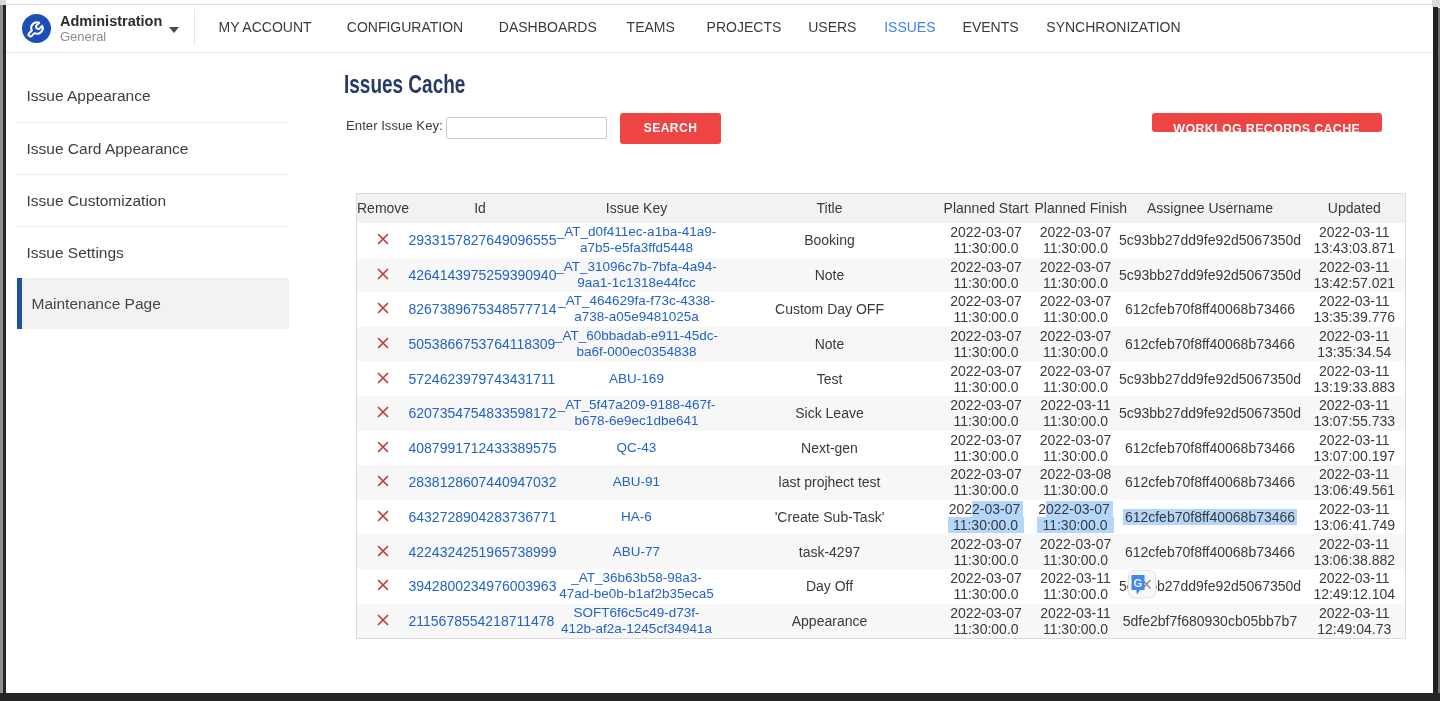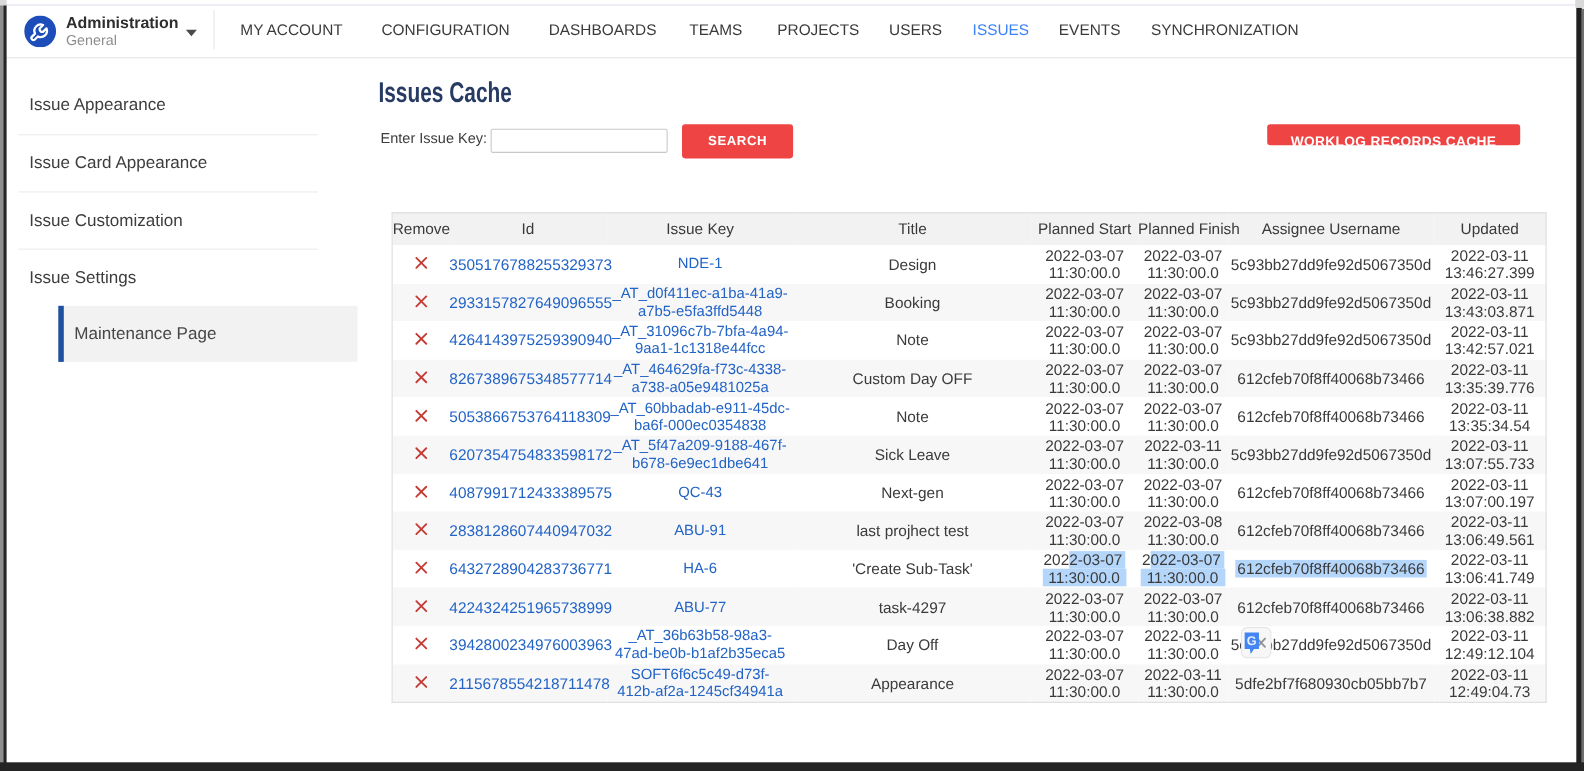--- a/index.html
+++ b/index.html
@@ -56,21 +56,21 @@
 <span class="nav" style="left:706.6px;">PROJECTS</span>
 <span class="nav" style="left:808.2px;">USERS</span>
 <span class="nav on" style="left:884.2px;">ISSUES</span>
 <span class="nav" style="left:962.6px;">EVENTS</span>
 <span class="nav" style="left:1046.3px;">SYNCHRONIZATION</span>
 
 <div class="side" style="top:69.5px;">Issue Appearance</div>
 <div class="side bt" style="top:121.5px;">Issue Card Appearance</div>
 <div class="side bt" style="top:173.5px;">Issue Customization</div>
 <div class="side bt" style="top:225.5px;">Issue Settings</div>
-<div class="side sel" style="top:277.5px;height:51.5px;line-height:51.5px;margin-left:36px;">Maintenance Page</div>
+<div class="side sel" style="top:277.5px;height:51.5px;line-height:51.5px;">Maintenance Page</div>
 
 <div id="h1">Issues Cache</div>
 <div id="lbl">Enter Issue Key:</div>
 <div id="inp"></div>
 <div class="btn" id="bsearch">SEARCH</div>
 <div class="btn" id="bwork">WORKLOG RECORDS CACHE</div>
 
 <table id="tbl">
 <colgroup>
       <col style="width:52px">
@@ -92,32 +92,20 @@
         <th>Planned Finish</th>
         <th>Assignee Username</th>
         <th>Updated</th>
       </tr>
     </thead>
 <tbody id="tb">
 <tr>
         <td><svg class="xx" viewBox="0 0 12 12">
             <path d="M1.5 1.5 L10.5 10.5 M10.5 1.5 L1.5 10.5" stroke="#c63a34" stroke-width="1.7" stroke-linecap="round" fill="none"></path>
           </svg></td>
-        <td><a class="lk">3505176788255329373</a></td>
-        <td><a class="lk">NDE-1</a></td>
-        <td>Design</td>
-        <td>2022-03-07<br>11:30:00.0</td>
-        <td>2022-03-07<br>11:30:00.0</td>
-        <td>5c93bb27dd9fe92d5067350d</td>
-        <td>2022-03-11<br>13:46:27.399</td>
-      </tr>
-<tr>
-        <td><svg class="xx" viewBox="0 0 12 12">
-            <path d="M1.5 1.5 L10.5 10.5 M10.5 1.5 L1.5 10.5" stroke="#c63a34" stroke-width="1.7" stroke-linecap="round" fill="none"></path>
-          </svg></td>
         <td><a class="lk">2933157827649096555</a></td>
         <td><a class="lk">_AT_d0f411ec-a1ba-41a9-<br>a7b5-e5fa3ffd5448</a></td>
         <td>Booking</td>
         <td>2022-03-07<br>11:30:00.0</td>
         <td>2022-03-07<br>11:30:00.0</td>
         <td>5c93bb27dd9fe92d5067350d</td>
         <td>2022-03-11<br>13:43:03.871</td>
       </tr>
 <tr>
         <td><svg class="xx" viewBox="0 0 12 12">
@@ -147,20 +135,32 @@
         <td><svg class="xx" viewBox="0 0 12 12">
             <path d="M1.5 1.5 L10.5 10.5 M10.5 1.5 L1.5 10.5" stroke="#c63a34" stroke-width="1.7" stroke-linecap="round" fill="none"></path>
           </svg></td>
         <td><a class="lk">5053866753764118309</a></td>
         <td><a class="lk">_AT_60bbadab-e911-45dc-<br>ba6f-000ec0354838</a></td>
         <td>Note</td>
         <td>2022-03-07<br>11:30:00.0</td>
         <td>2022-03-07<br>11:30:00.0</td>
         <td>612cfeb70f8ff40068b73466</td>
         <td>2022-03-11<br>13:35:34.54</td>
+      </tr>
+<tr>
+        <td><svg class="xx" viewBox="0 0 12 12">
+            <path d="M1.5 1.5 L10.5 10.5 M10.5 1.5 L1.5 10.5" stroke="#c63a34" stroke-width="1.7" stroke-linecap="round" fill="none"></path>
+          </svg></td>
+        <td><a class="lk">5724623979743431711</a></td>
+        <td><a class="lk">ABU-169</a></td>
+        <td>Test</td>
+        <td>2022-03-07<br>11:30:00.0</td>
+        <td>2022-03-07<br>11:30:00.0</td>
+        <td>5c93bb27dd9fe92d5067350d</td>
+        <td>2022-03-11<br>13:19:33.883</td>
       </tr>
 <tr>
         <td><svg class="xx" viewBox="0 0 12 12">
             <path d="M1.5 1.5 L10.5 10.5 M10.5 1.5 L1.5 10.5" stroke="#c63a34" stroke-width="1.7" stroke-linecap="round" fill="none"></path>
           </svg></td>
         <td><a class="lk">6207354754833598172</a></td>
         <td><a class="lk">_AT_5f47a209-9188-467f-<br>b678-6e9ec1dbe641</a></td>
         <td>Sick Leave</td>
         <td>2022-03-07<br>11:30:00.0</td>
         <td>2022-03-11<br>11:30:00.0</td>

